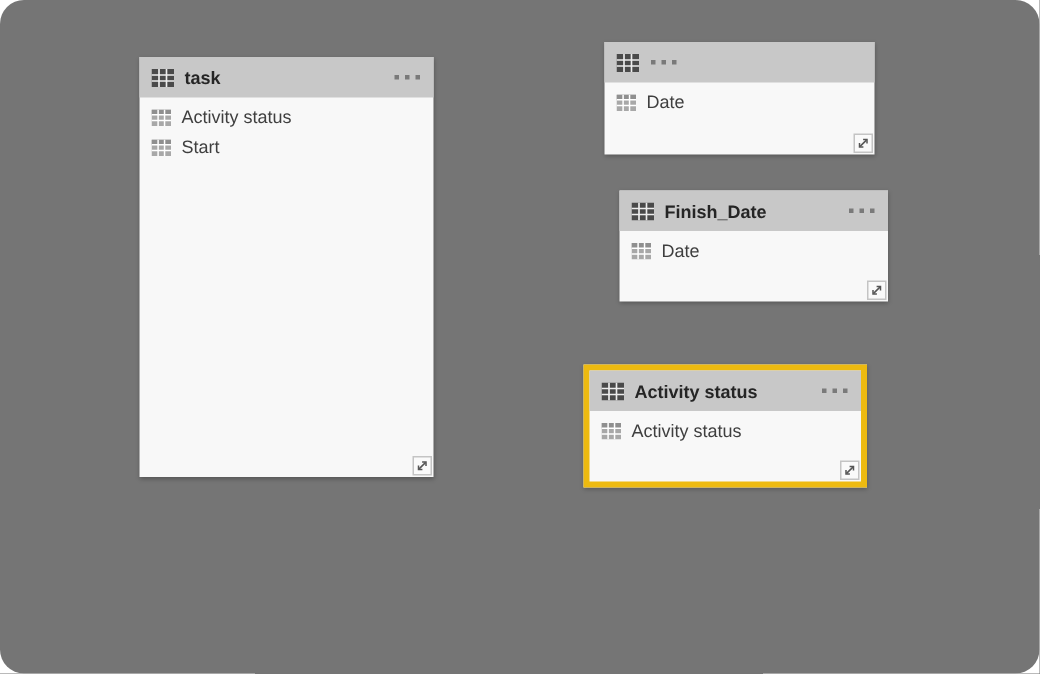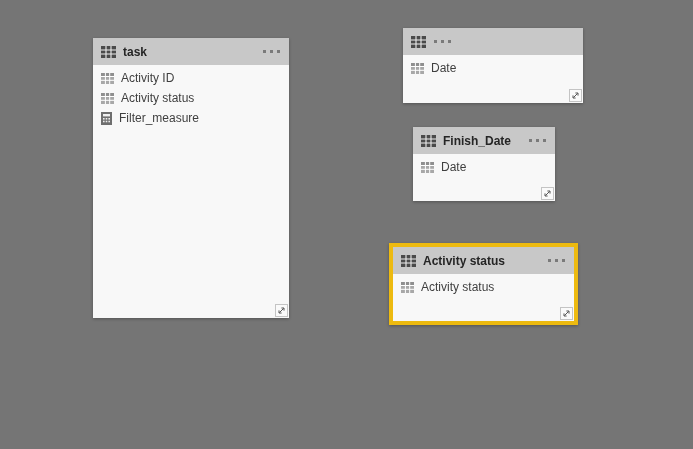--- a/index.html
+++ b/index.html
@@ -2,30 +2,31 @@
 <html><head>
 <meta charset="utf-8">
 <style>
   html,body{margin:0;padding:0;}
   .canvas{
     position:relative;
     width:693px;height:449px;
     background:#757575;
     font-family:"Liberation Sans", sans-serif;
     overflow:hidden;
+    border-radius:16px;
   }
   .card{
     position:absolute;
     background:#F8F8F8;
     box-shadow:0 1px 3px rgba(0,0,0,0.28);
     box-sizing:border-box;
   }
   .card-task   {left:93px;  top:38px;  width:196px; height:280px;}
   .card-start  {left:403px; top:28px;  width:180px; height:75px;}
-  .card-finish {left:413px; top:127px; width:142px; height:74px;}
+  .card-finish {left:413px; top:127px; width:179px; height:74px;}
   .card-status {left:389px; top:243px; width:189px; height:82px; border:4px solid #EDBA10;}
   .card-header{
     height:27px;
     background:#C8C8C8;
     display:flex;align-items:center;
     padding:0 8px;gap:7px;
     cursor:move;
   }
   .card-title{
     flex:1;
@@ -98,37 +99,29 @@
           <i></i>
         </span>
     </div>
     <div class="card-body">
       <div class="field">
         <span class="icon">
             <svg width="13" height="11">
               <use href="#fld-table"></use>
             </svg>
           </span>
-        <span class="field-label">Activity ID</span>
-      </div>
-      <div class="field">
-        <span class="icon">
-            <svg width="13" height="11">
-              <use href="#fld-table"></use>
-            </svg>
-          </span>
         <span class="field-label">Activity status</span>
       </div>
       <div class="field">
         <span class="icon">
-            <svg width="11" height="13">
-              <use href="#fld-measure"></use>
-            </svg>
-          </span>
-        <span class="field-label">Filter_measure</span>
+            <svg width="13" height="11">
+              <use href="#fld-table"></use>
+            </svg>
+          </span>
+        <span class="field-label">Start</span>
       </div>
     </div>
     <div class="resize">
       <svg width="9" height="9">
           <use href="#resize-glyph"></use>
         </svg>
     </div>
   </div>
 
   <div class="card card-start">

